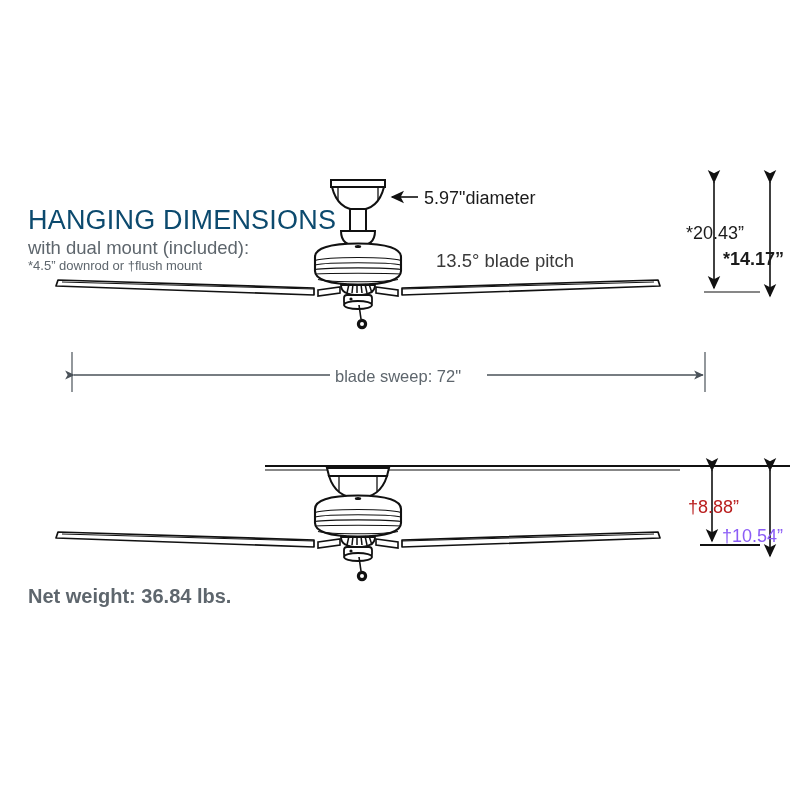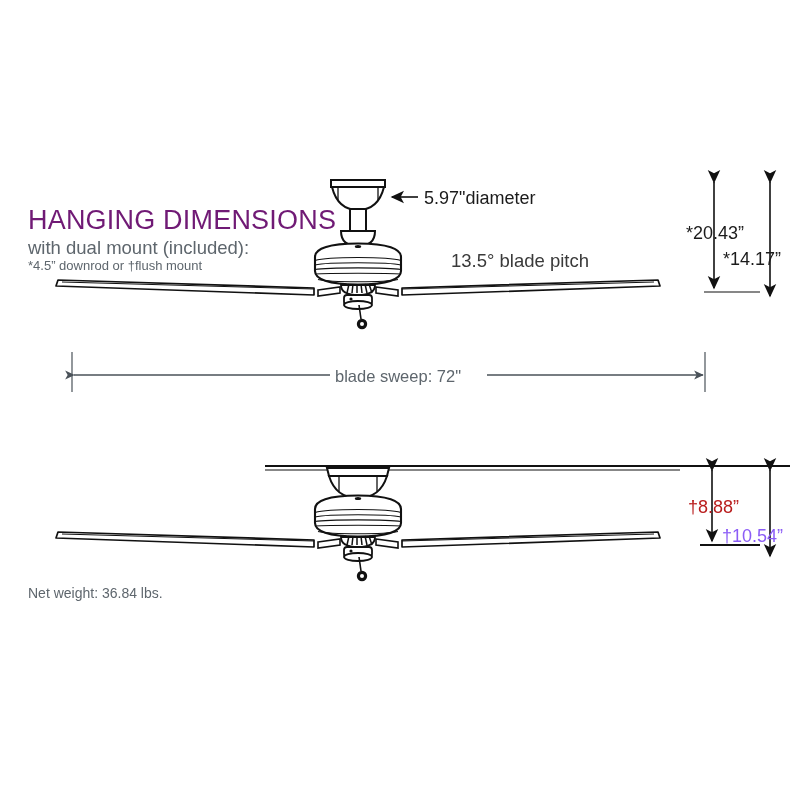--- a/index.html
+++ b/index.html
@@ -3,31 +3,31 @@
 <meta charset="utf-8">
 <style>
   html,body{margin:0;padding:0;background:#ffffff;}
   body{
     width:800px;height:800px;position:relative;overflow:hidden;
     font-family:"Liberation Sans","DejaVu Sans",sans-serif;
     background:#ffffff;
   }
   #canvas{position:absolute;left:0;top:0;width:800px;height:800px;}
   .txt{position:absolute;white-space:pre;}
-  #title{left:28px;top:205px;font-size:27px;color:#701a75;letter-spacing:.2px;}
+  #title{left:28px;top:205px;font-size:27px;color:#0c4a6e;letter-spacing:.2px;}
   #sub1{left:28px;top:237px;font-size:18.5px;color:#5e666d;}
   #sub2{left:28px;top:258px;font-size:13px;color:#5e666d;}
   #diamLbl{left:424px;top:188px;font-size:18px;color:#1b1b1b;}
-  #pitchLbl{left:451px;top:250px;font-size:18.5px;color:#3a3a3a;text-align:right;}
+  #pitchLbl{left:436px;top:250px;font-size:18.5px;color:#3a3a3a;text-align:right;}
   #sweepLbl{left:335px;top:367px;font-size:16.5px;color:#5e666d;}
   #dimA{left:686px;top:223px;font-size:18px;color:#1b1b1b;}
-  #dimB{left:723px;top:249px;font-size:18px;color:#1b1b1b;}
+  #dimB{left:723px;top:249px;font-size:18px;color:#1b1b1b;font-weight:bold;}
   #dimC{left:688px;top:497px;font-size:18px;color:#b91c1c;}
   #dimD{left:722px;top:526px;font-size:18px;color:#8b5cf6;}
-  #weight{left:28px;top:585px;font-size:14px;color:#5e666d;}
+  #weight{left:28px;top:585px;font-size:20px;color:#5e666d;font-weight:bold;}
 </style>
 </head>
 <body>
 
 <svg id="canvas" viewBox="0 0 800 800">
   <defs>
     <marker id="ah" markerWidth="9" markerHeight="9" refX="7.5" refY="4.5" orient="auto">
       <path d="M0,0.6 L8.4,4.5 L0,8.4 L2.1,4.5 Z" fill="#111"></path>
     </marker>
     <marker id="ahs" markerWidth="8" markerHeight="8" refX="6.8" refY="4" orient="auto">

